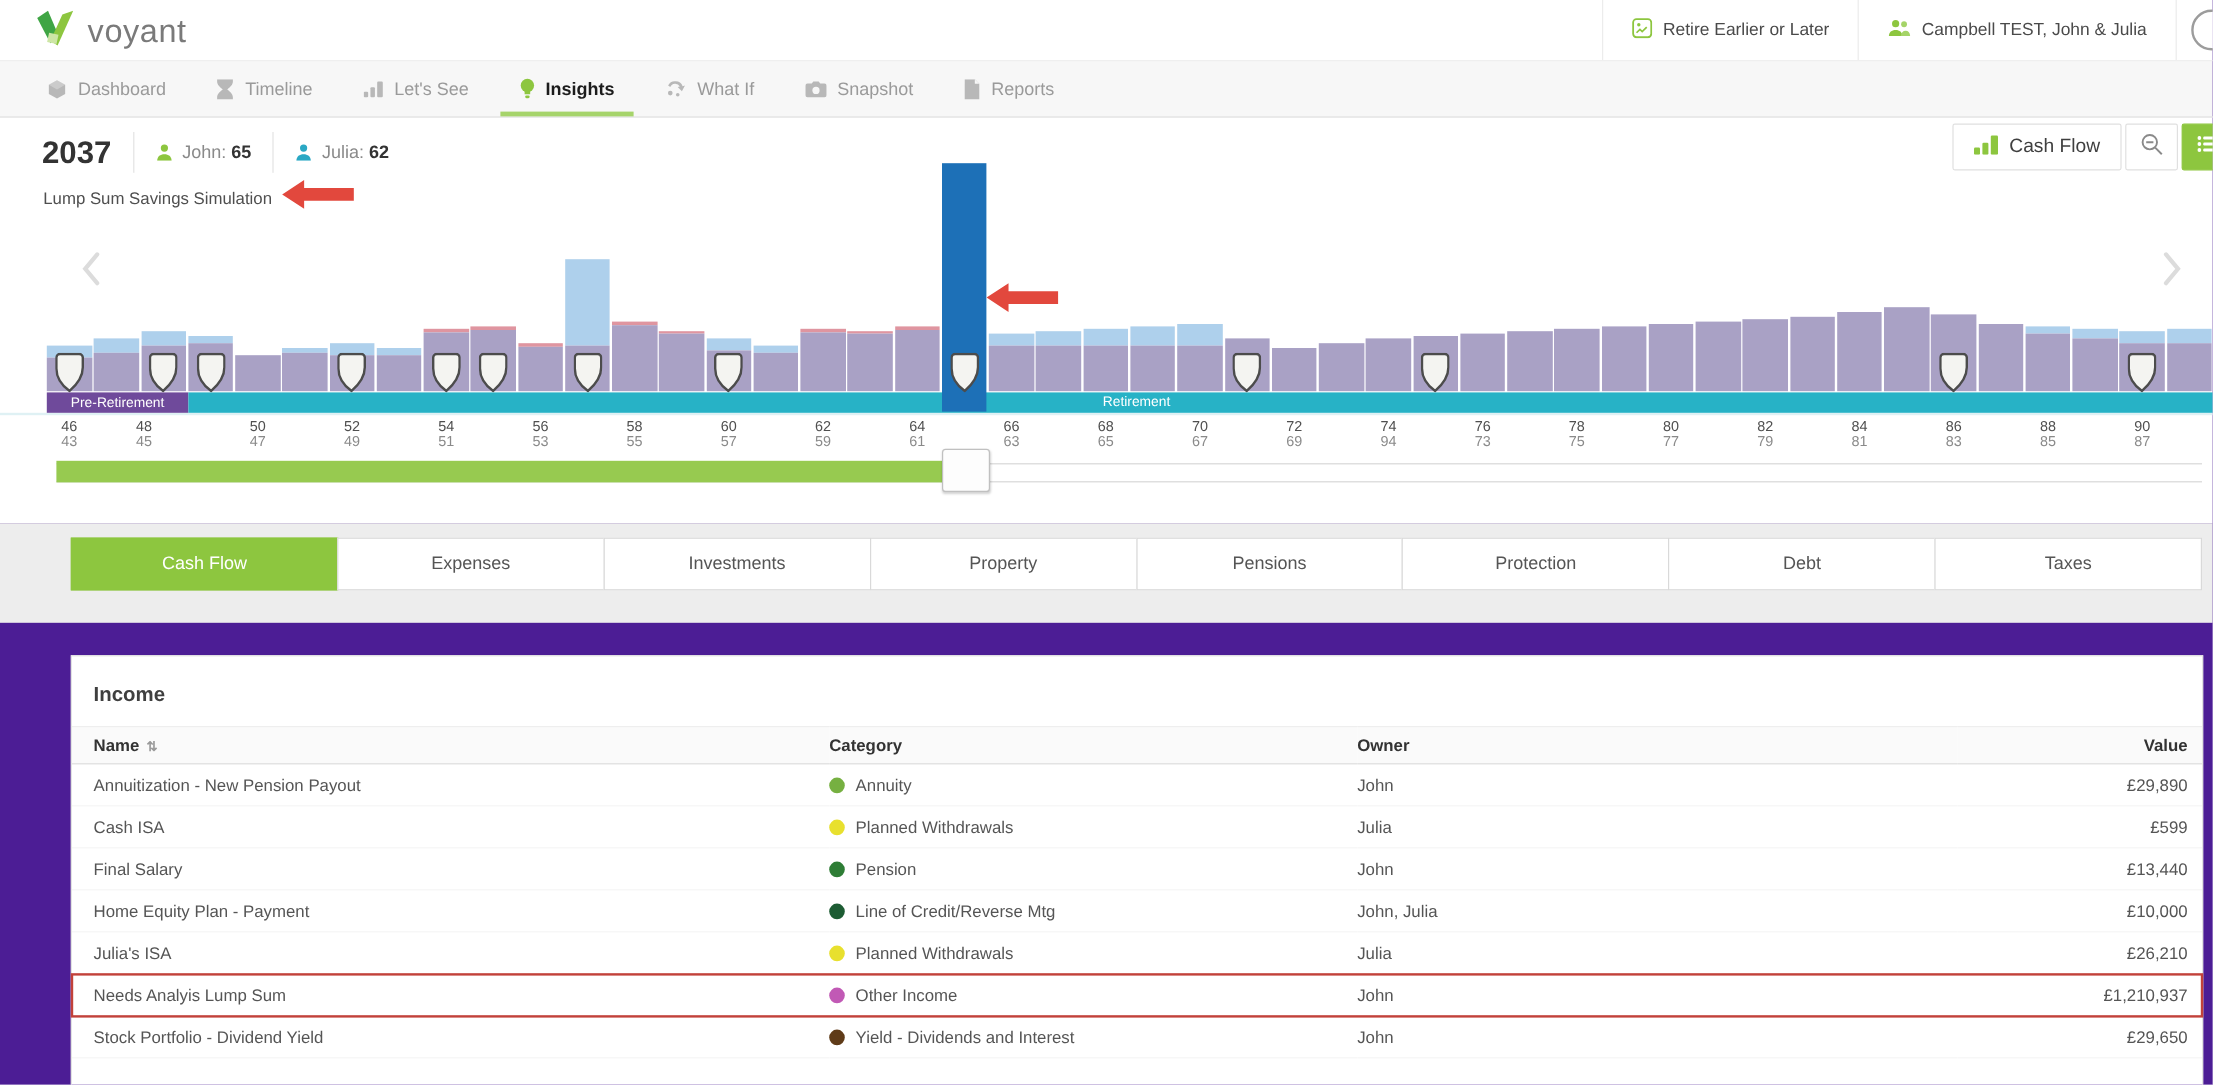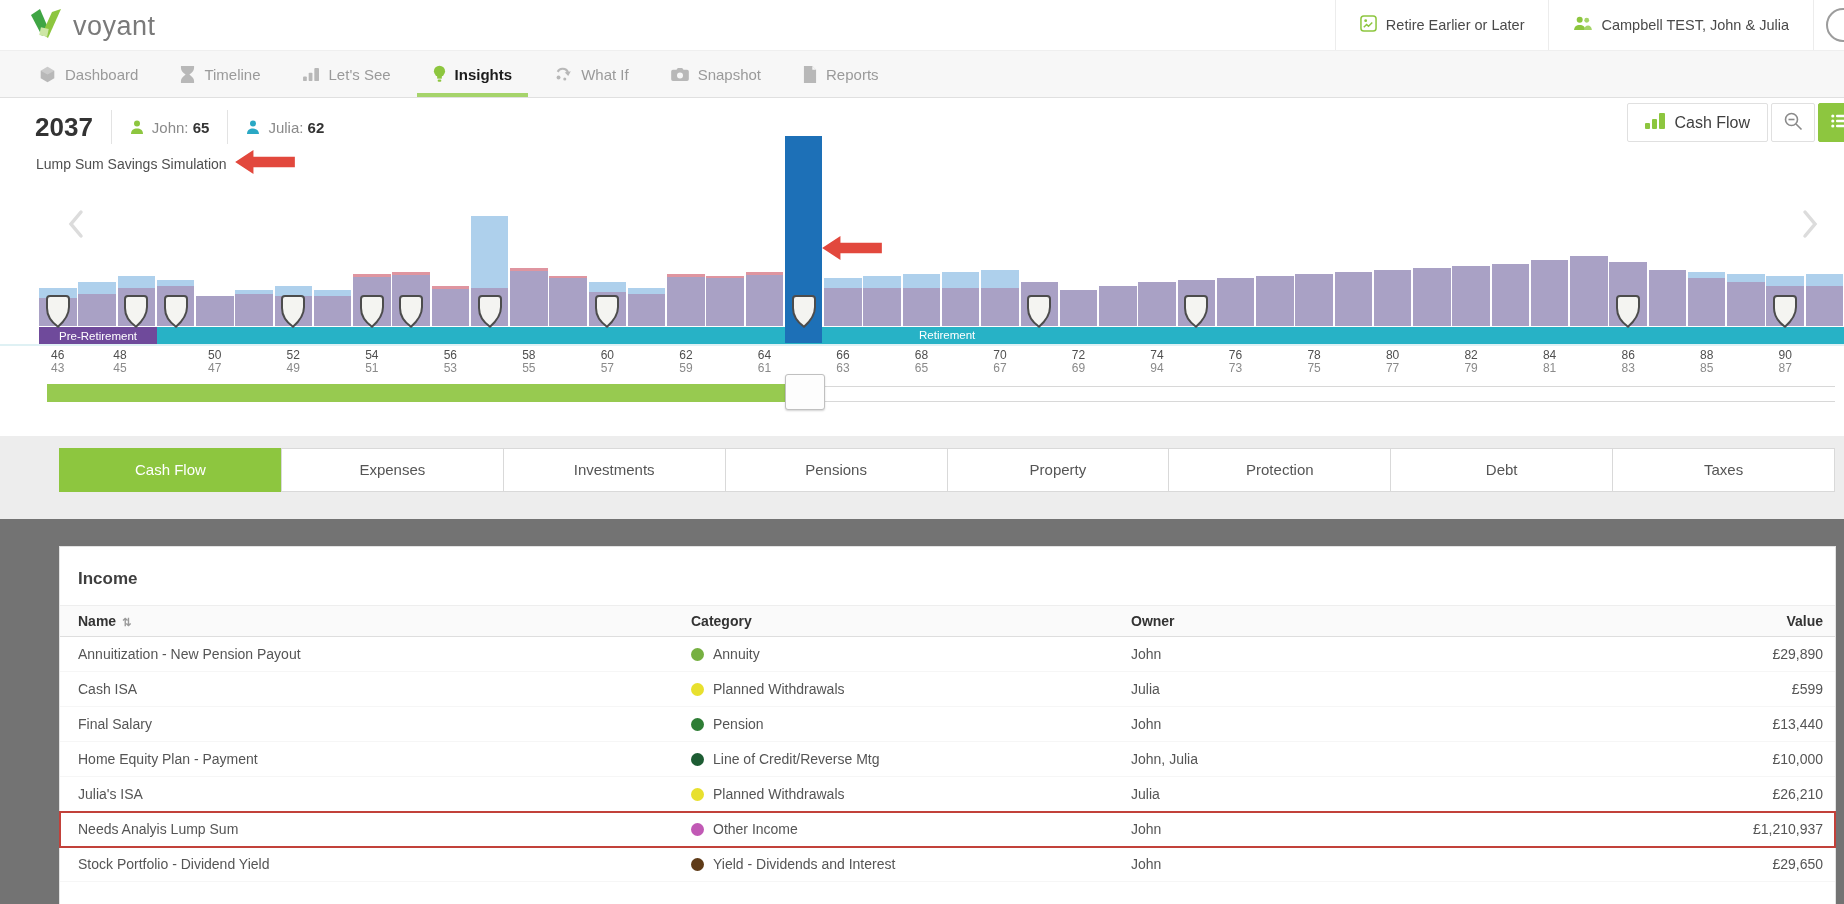--- a/index.html
+++ b/index.html
@@ -1,16 +1,16 @@
 <!DOCTYPE html>
 <html><head>
 <meta charset="utf-8">
 <style>
   html,body{margin:0;padding:0;background:#fff;}
-  .page{position:relative;width:1844px;height:904px;overflow:hidden;background:#737373;
+  .page{position:relative;width:1844px;height:904px;overflow:hidden;background:#4c1d95;
         font-family:"Liberation Sans",sans-serif;-webkit-font-smoothing:antialiased;}
 
   
   .topbar{position:absolute;top:0;left:0;right:0;height:50px;background:#fff;z-index:30;}
   .brand{position:absolute;left:28px;top:8px;display:flex;align-items:center;gap:9px;cursor:pointer;}
   .brand-text{font-size:27px;color:#7a7a7a;letter-spacing:.5px;}
   .top-right{position:absolute;right:-16px;top:0;height:50px;display:flex;align-items:center;}
   .top-link{display:flex;align-items:center;gap:9px;padding:0 24px;height:50px;
             border-left:1px solid #ececec;font-size:14.5px;color:#4a4a4a;cursor:pointer;white-space:nowrap;}
   .avatar-wrap{border-left:1px solid #ececec;height:50px;display:flex;align-items:center;padding-left:12px;}
@@ -601,22 +601,22 @@
     <div class="slider-track"></div>
     <div class="slider-fill" id="slider-fill" style="width: 737.94px;"></div>
     <div class="slider-handle" id="slider-handle" style="left: 784.94px;"></div>
   </div>
 
   <div class="tab-band">
     <div class="tabs">
         <div class="tab active">Cash Flow</div>
         <div class="tab">Expenses</div>
         <div class="tab">Investments</div>
+        <div class="tab">Property</div>
         <div class="tab">Pensions</div>
-        <div class="tab">Property</div>
         <div class="tab">Protection</div>
         <div class="tab">Debt</div>
         <div class="tab">Taxes</div>
       </div>
   </div>
 
   <div class="panel">
     <div class="panel-title">Income</div>
     <table>
       <thead>

